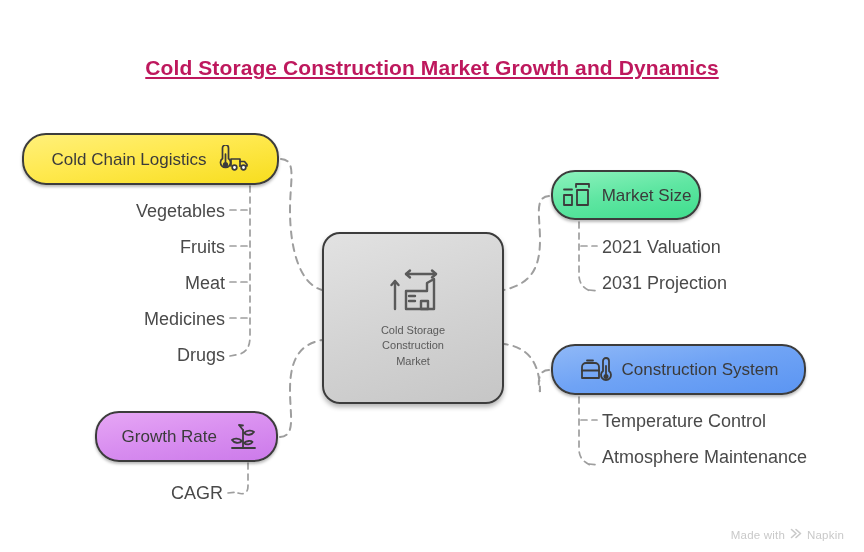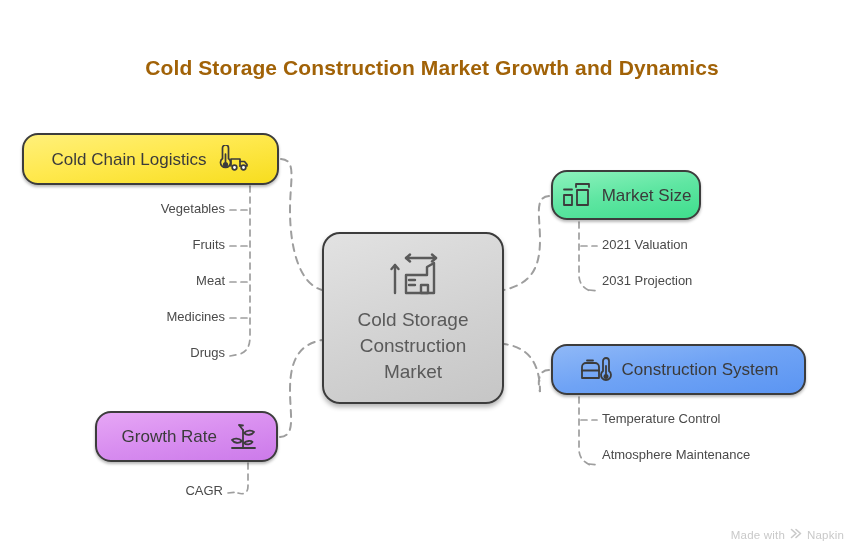--- a/index.html
+++ b/index.html
@@ -21,22 +21,23 @@
 
   
   .title {
     position: absolute;
     left: 0;
     top: 56px;
     width: 864px;
     text-align: center;
     font-size: 21px;
     font-weight: bold;
-    color: #a16207;
+    color: #be185d;
     letter-spacing: .1px;
+    text-decoration: underline;
   }
 
   
   #links {
     position: absolute;
     left: 0;
     top: 0;
     width: 864px;
     height: 552px;
     pointer-events: none;
@@ -55,39 +56,39 @@
 
   
   .node {
     position: absolute;
     box-sizing: border-box;
     display: flex;
     align-items: center;
     justify-content: center;
     gap: 9px;
     border: 2px solid #3c3c3c;
-    border-radius: 16px;
+    border-radius: 24px;
     box-shadow: 0 2px 3px rgba(0,0,0,.28);
     font-size: 17px;
     color: #3b3b3b;
     white-space: nowrap;
   }
   .node .lbl { line-height: 1; }
 
   #center-node {
     left: 322px;
     top: 232px;
     width: 182px;
     height: 172px;
     flex-direction: column;
     gap: 10px;
     border-radius: 18px;
     background: linear-gradient(160deg, #e2e2e2 0%, #d2d2d2 55%, #c6c6c6 100%);
     color: #5a5a5a;
-    font-size: 19px;
+    font-size: 11px;
     box-shadow: 0 3px 5px rgba(0,0,0,.3);
   }
   #center-node .center-text {
     text-align: center;
     line-height: 1.38;
   }
 
   #node-cold-chain {
     left: 22px;
     top: 133px;
@@ -125,21 +126,21 @@
   .node-icon {
     display: inline-flex;
     align-items: center;
     justify-content: center;
     flex: 0 0 auto;
   }
 
   
   .leaf {
     position: absolute;
-    font-size: 13px;
+    font-size: 18px;
     color: #4a4a4a;
     white-space: nowrap;
     line-height: 1;
   }
   .leaf.right-align {
     text-align: right;
   }
 
   
   #watermark {

